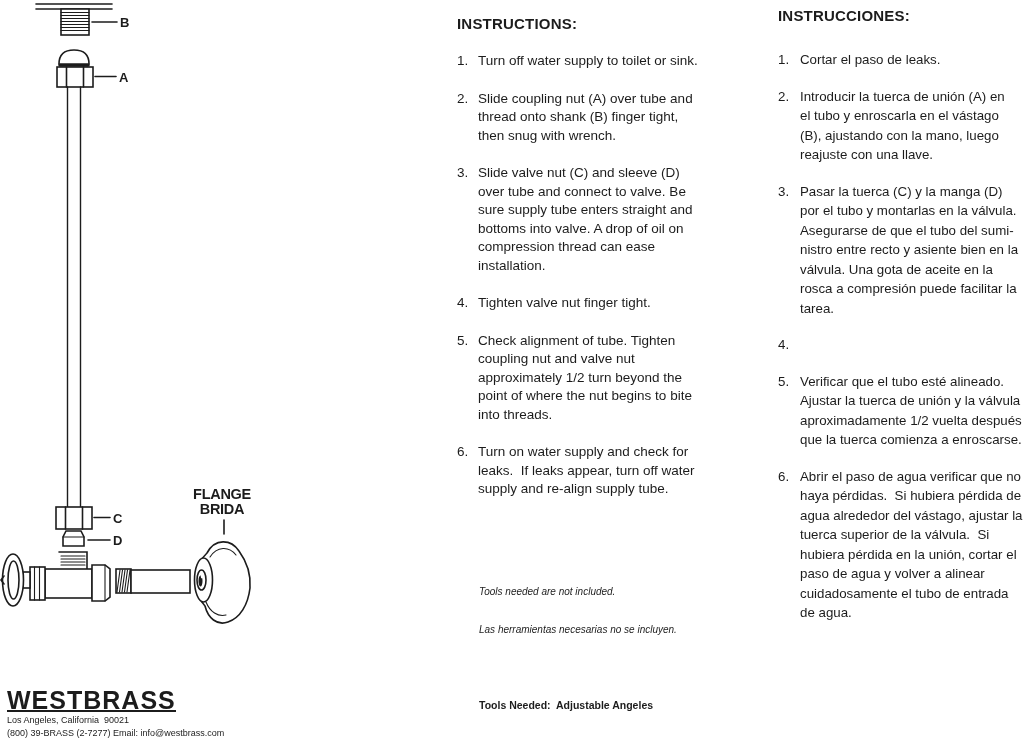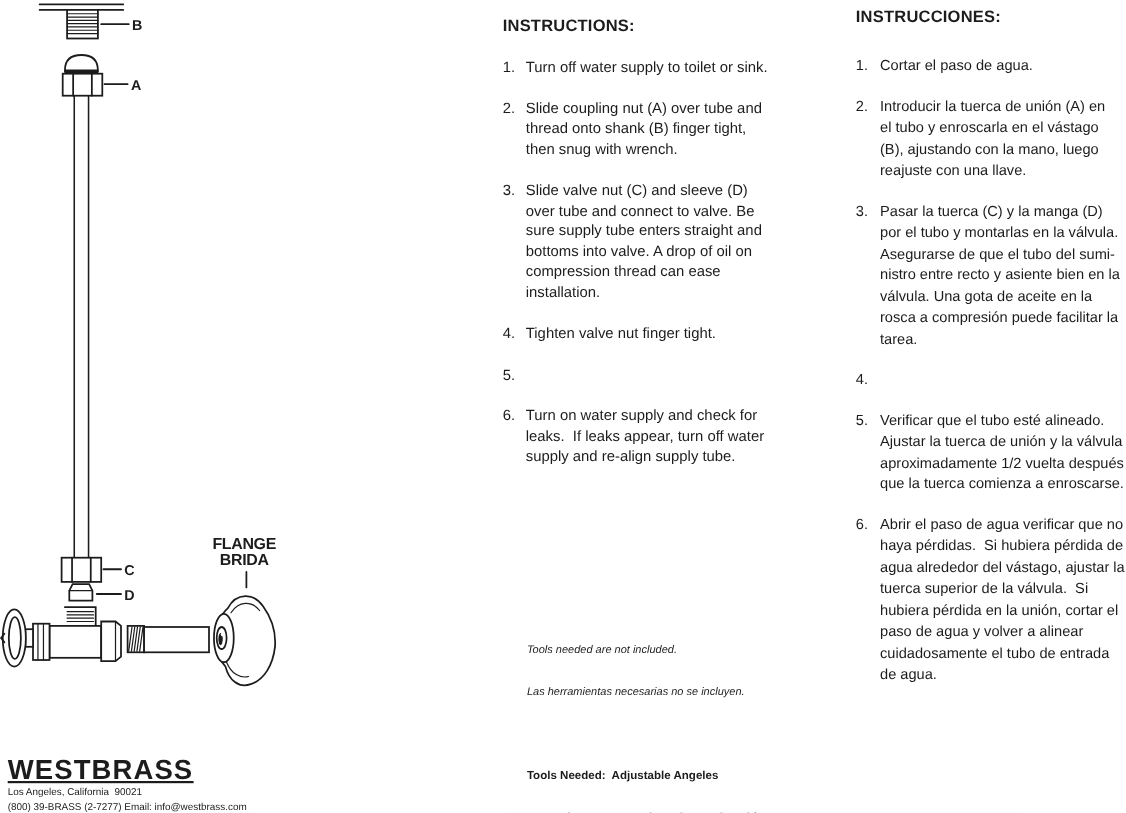--- a/index.html
+++ b/index.html
@@ -164,34 +164,39 @@
 bottoms into valve. A drop of oil on
 compression thread can ease
 installation.</span>
     </div>
     <div class="item">
       <span class="num">4.</span>
       <span class="txt">Tighten valve nut finger tight.</span>
     </div>
     <div class="item">
       <span class="num">5.</span>
+      <span class="txt">Check alignment of tube. Tighten
+coupling nut and valve nut
+approximately 1/2 turn beyond the
+point of where the nut begins to bite
+into threads.</span>
     </div>
     <div class="item">
       <span class="num">6.</span>
       <span class="txt">Turn on water supply and check for
 leaks.  If leaks appear, turn off water
 supply and re-align supply tube.</span>
     </div>
   </div>
 
   <div class="col col-es">
     <div class="col-title">INSTRUCCIONES:</div>
     <div class="item">
       <span class="num">1.</span>
-      <span class="txt">Cortar el paso de agua.</span>
+      <span class="txt">Cortar el paso de leaks.</span>
     </div>
     <div class="item">
       <span class="num">2.</span>
       <span class="txt">Introducir la tuerca de unión (A) en
 el tubo y enroscarla en el vástago
 (B), ajustando con la mano, luego
 reajuste con una llave.</span>
     </div>
     <div class="item">
       <span class="num">3.</span>

